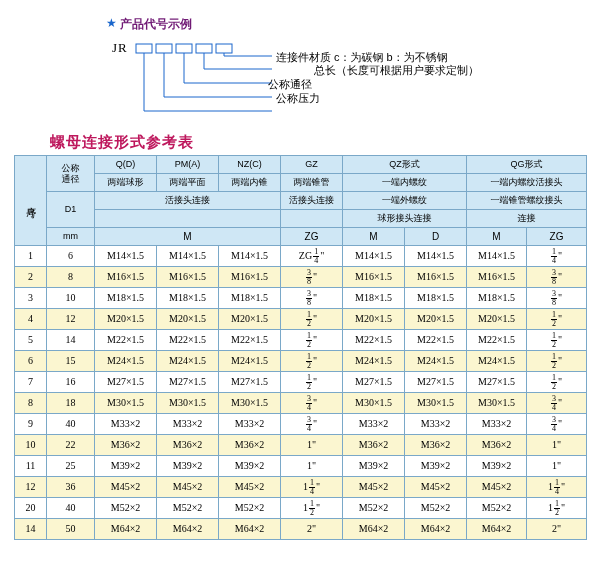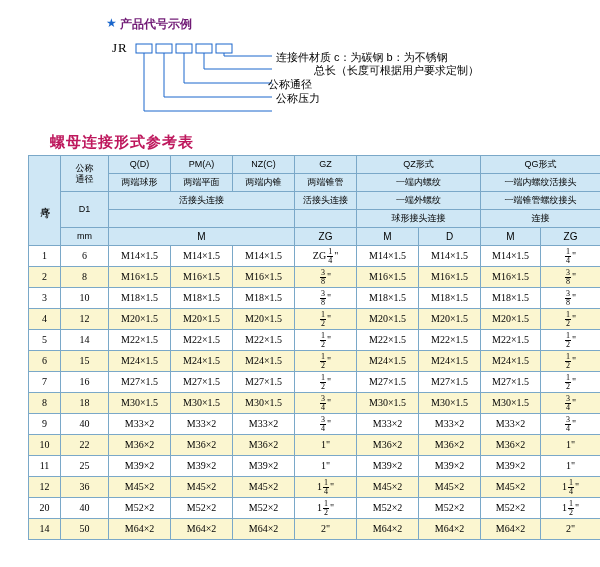--- a/index.html
+++ b/index.html
@@ -36,21 +36,21 @@
   }
   
   #tbl-title{
     position:absolute;left:30px;top:133px;
     font-family:Liberation Mono, monospace;
     font-size:15px;font-weight:bold;color:#be185d;
     letter-spacing:1px;
     margin-left:20px;
   }
   
-  #tbl-wrap{position:absolute;left:14px;top:155px;width:572px;margin-left:14px;}
+  #tbl-wrap{position:absolute;left:14px;top:155px;width:572px;}
   table{
     border-collapse:collapse;
     width:572px;
     table-layout:fixed;
     font-size:9px;
   }
   td,th{
     border:1px solid #7aa8c8;
     text-align:center;
     vertical-align:middle;

